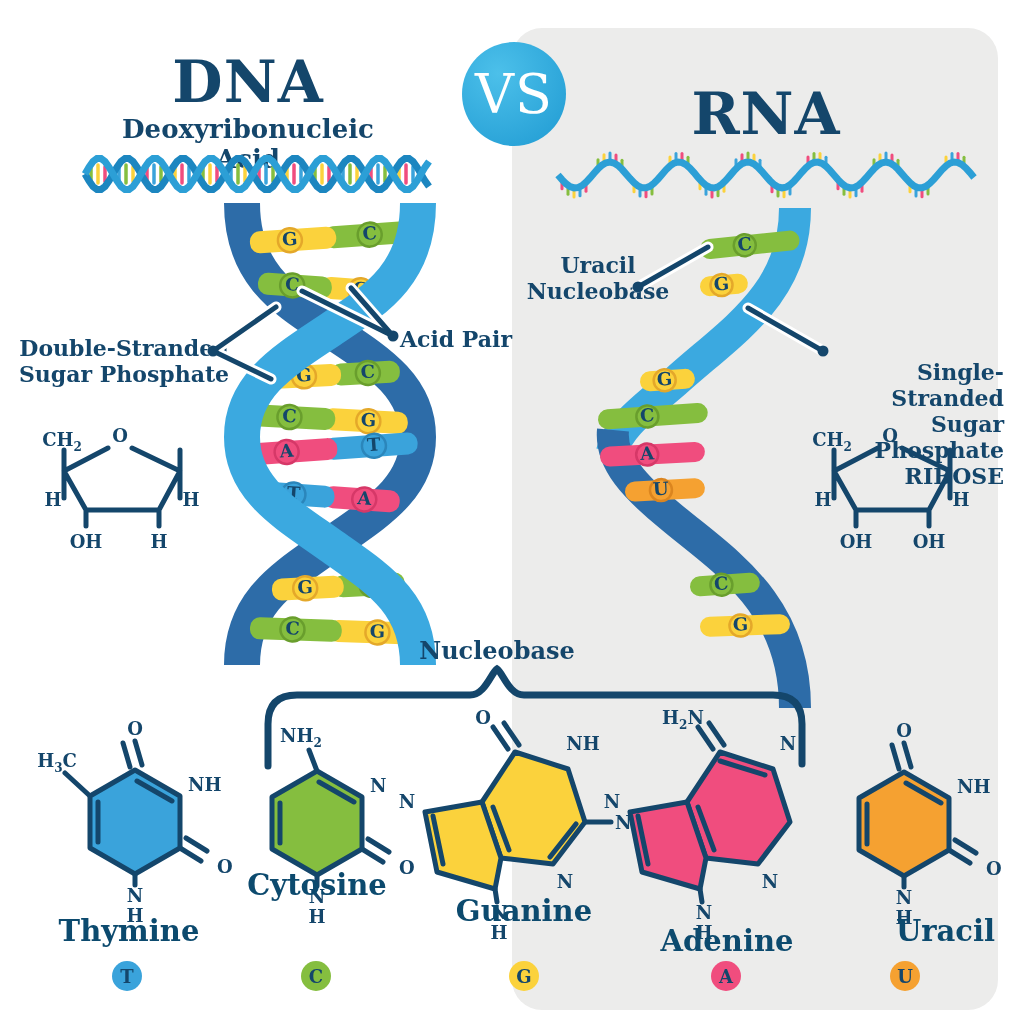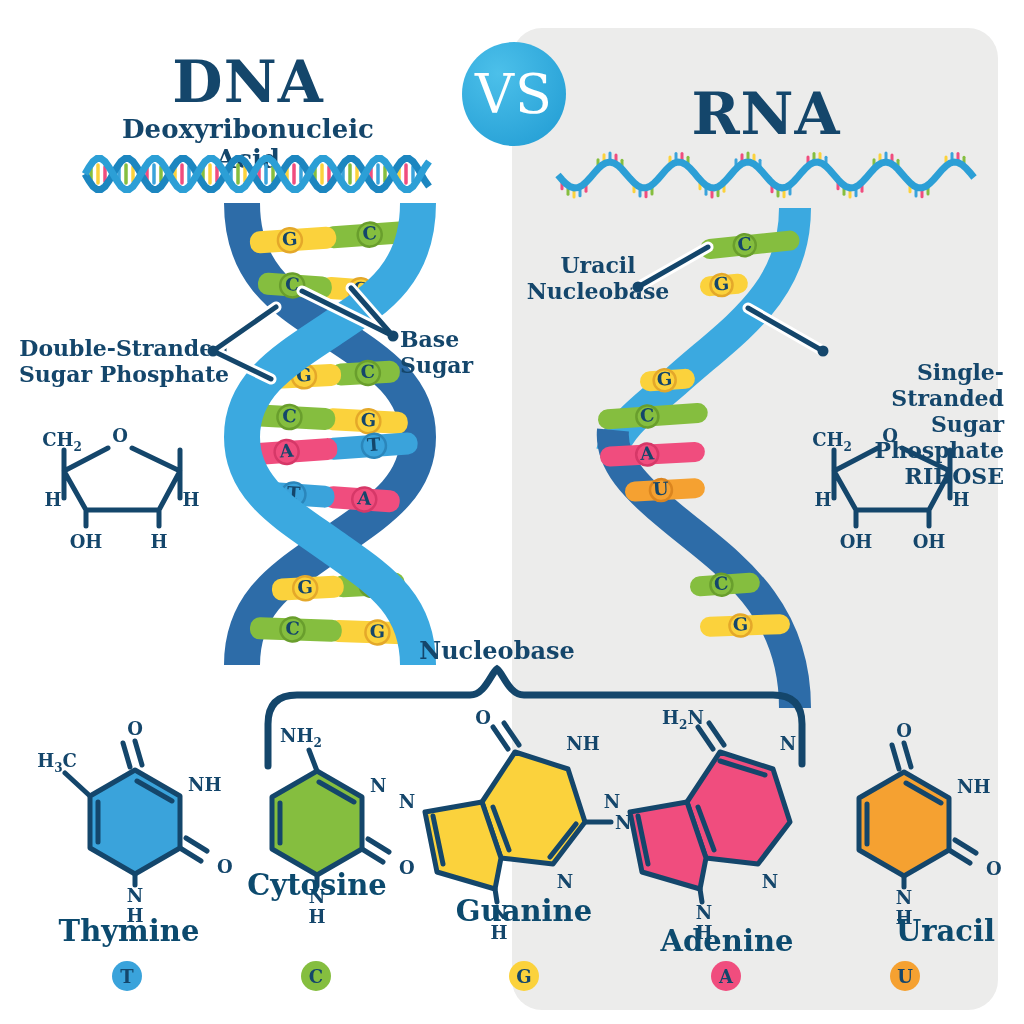--- a/index.html
+++ b/index.html
@@ -249,21 +249,21 @@
           <circle cx="40.5" cy="0" r="11" fill="#FBD23C" stroke="#E4A82A" stroke-width="2.5"></circle>
           <text x="40.5" y="5" text-anchor="middle" font-size="13" fill="#14466B">G</text>
         </g>
       </g>
   </svg>
 
   <div class="lbl" style="left:18px;top:335px;width:212px;">
     <div>Double-Stranded</div>
     <div>Sugar Phosphate</div>
   </div>
-  <div class="lbl" style="left:400px;top:326px;width:120px;text-align:left;">Base Sugar</div>
+  <div class="lbl" style="left:400px;top:326px;width:120px;text-align:left;">Acid Pair</div>
 
   <div class="lbl" style="left:518px;top:252px;width:160px;">
     <div>Uracil</div>
     <div>Nucleobase</div>
   </div>
   <div class="lbl" style="left:808px;top:359px;width:196px;text-align:right;">
     <div>Single-Stranded</div>
     <div>Sugar Phosphate</div>
     <div>RIBOSE</div>
   </div>

